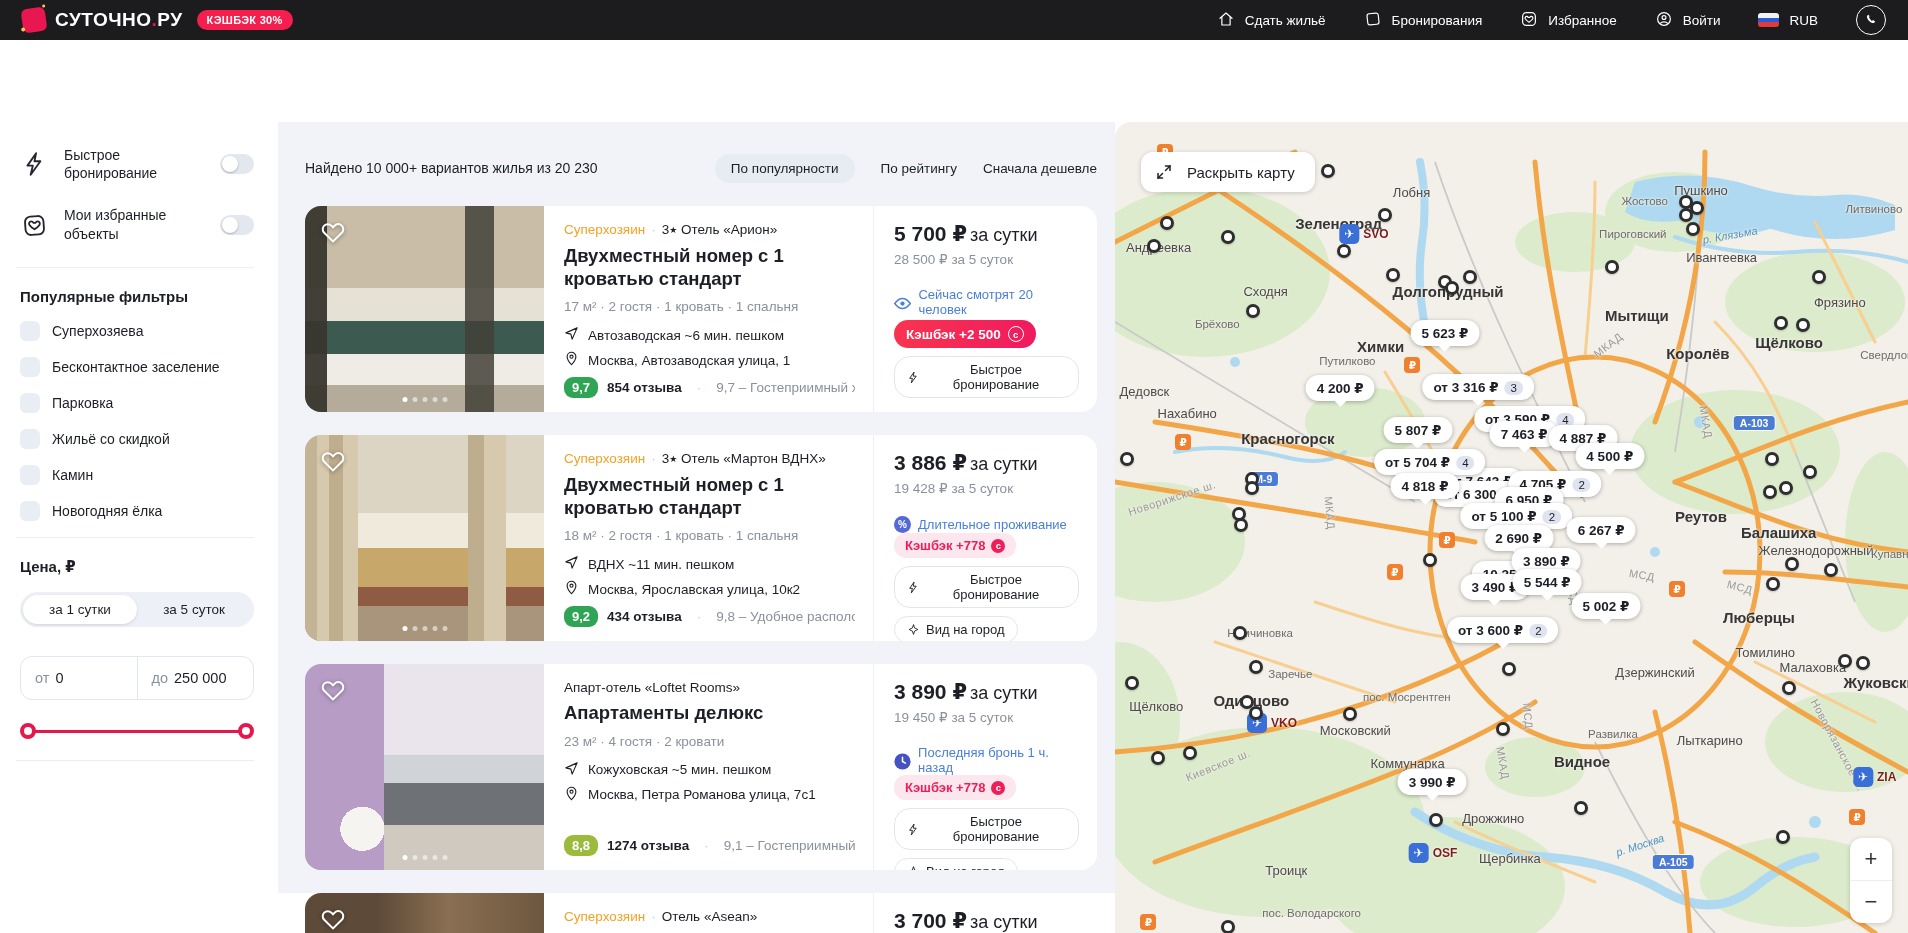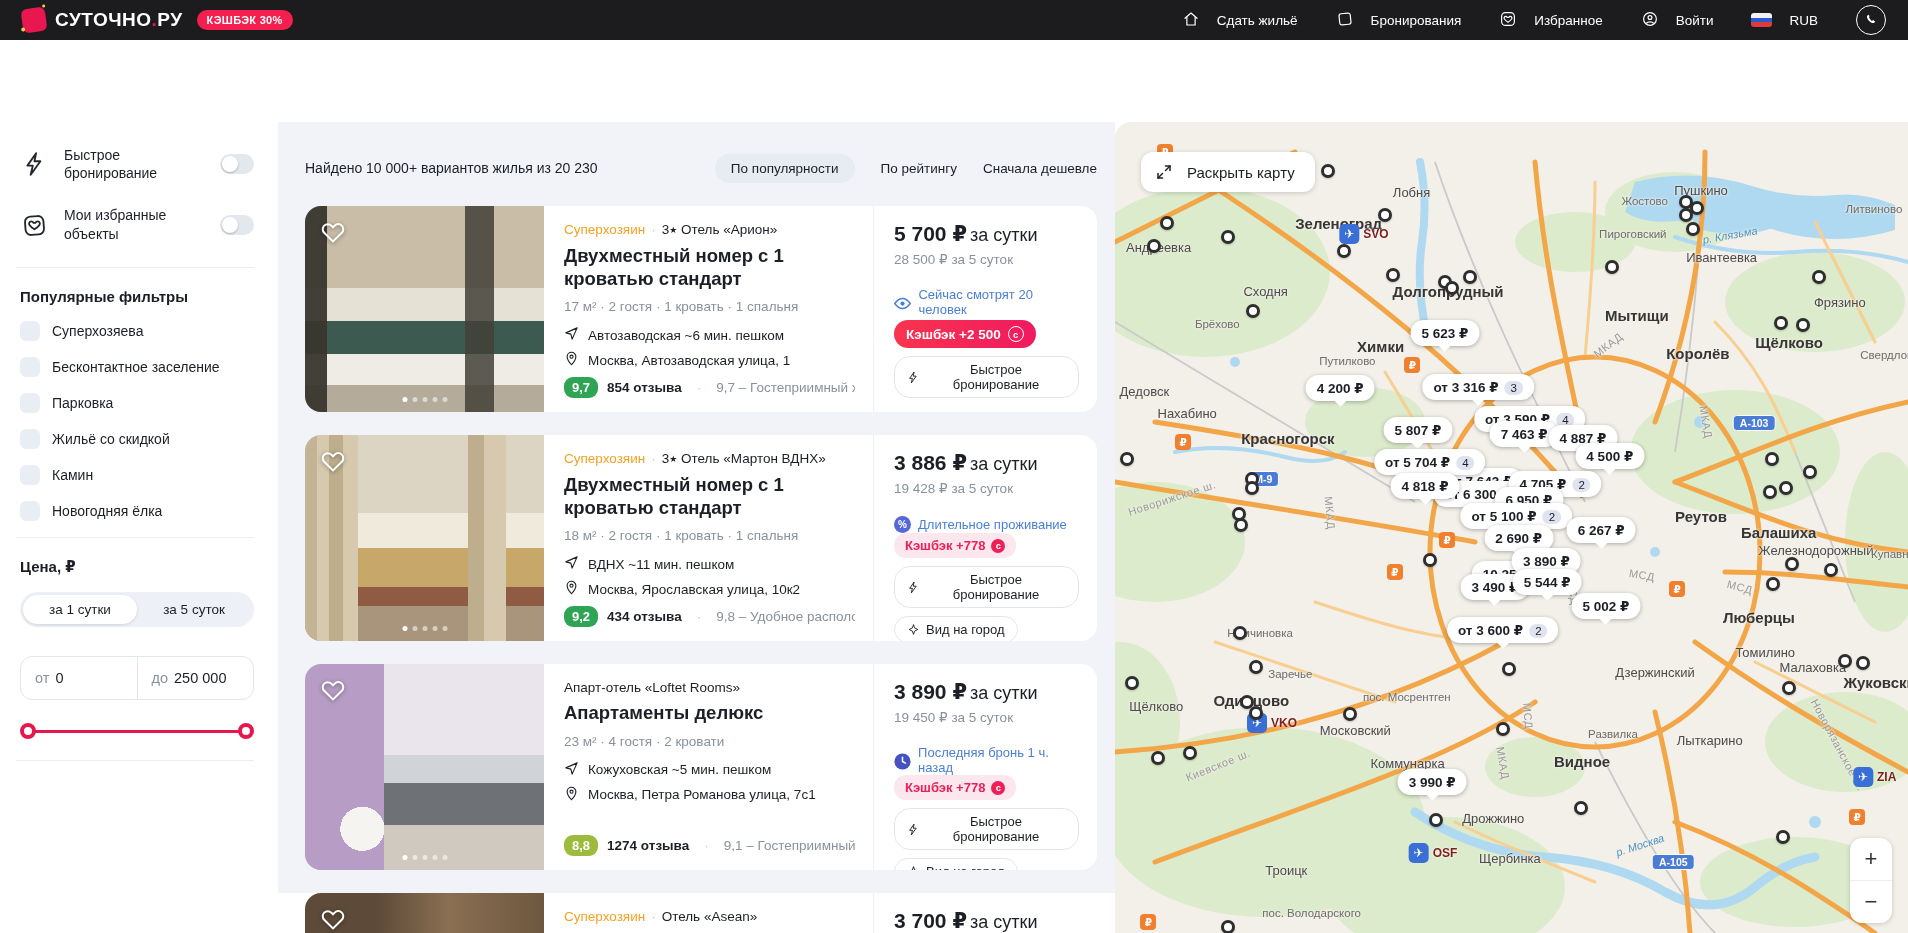--- a/index.html
+++ b/index.html
@@ -11,21 +11,21 @@
           display:flex;align-items:center;padding:0 22px;box-sizing:border-box;color:#fff;}
   .logo{display:flex;align-items:center;gap:9px;}
   .logo-mark{width:24px;height:24px;background:#e8174f;border-radius:6px;transform:rotate(-8deg);position:relative;}
   .logo-mark:before{content:"";position:absolute;width:4px;height:4px;border-radius:50%;background:#f7c64b;left:-2px;bottom:2px;}
   .logo-mark:after{content:"";position:absolute;width:3px;height:3px;border-radius:50%;background:#f7c64b;right:-1px;top:-2px;}
   .logo-text{font-size:19px;font-weight:800;letter-spacing:.5px;}
   .logo-dot{color:#e8174f;font-weight:800;}
   .cashback-pill{margin-left:14px;background:#f41f4e;color:#fff;font-size:11px;font-weight:700;
                  padding:4px 10px;border-radius:12px;letter-spacing:.3px;}
   .topnav{margin-left:auto;display:flex;align-items:center;gap:38px;font-size:13.5px;}
-  .topnav-item{display:flex;align-items:center;gap:17px;cursor:pointer;white-space:nowrap;}
+  .topnav-item{display:flex;align-items:center;gap:10px;cursor:pointer;white-space:nowrap;}
   .topnav-item svg{width:18px;height:18px;stroke:#fff;fill:none;stroke-width:1.6;stroke-linecap:round;stroke-linejoin:round;}
   .flag{width:21px;height:14px;border-radius:3px;overflow:hidden;display:inline-block;
         background:linear-gradient(180deg,#f2f2f2 0 33%,#2a5bd7 33% 66%,#e03a3a 66%);}
   .phone-btn{width:28px;height:28px;border:1.5px solid #fff;border-radius:50%;display:flex;align-items:center;justify-content:center;}
   .phone-btn svg{width:14px;height:14px;fill:#fff;stroke:none;}
 
   
   .searchrow{position:absolute;left:0;top:40px;width:100%;height:82px;background:#fff;}
   .searchbar{position:absolute;left:510px;top:15px;width:896px;height:52px;background:#edf0f6;
              border-radius:26px;display:flex;align-items:center;font-size:15px;}

